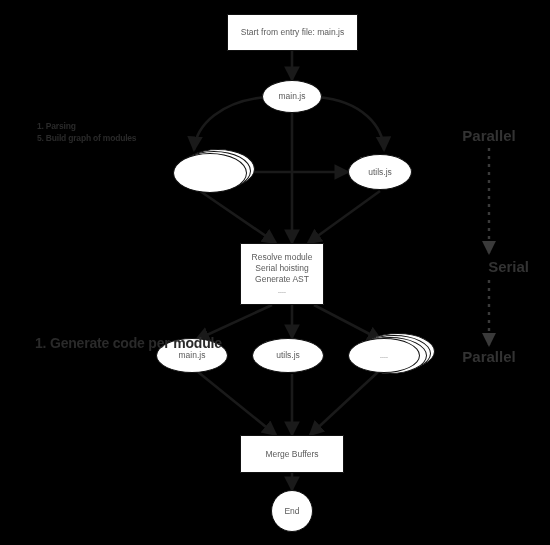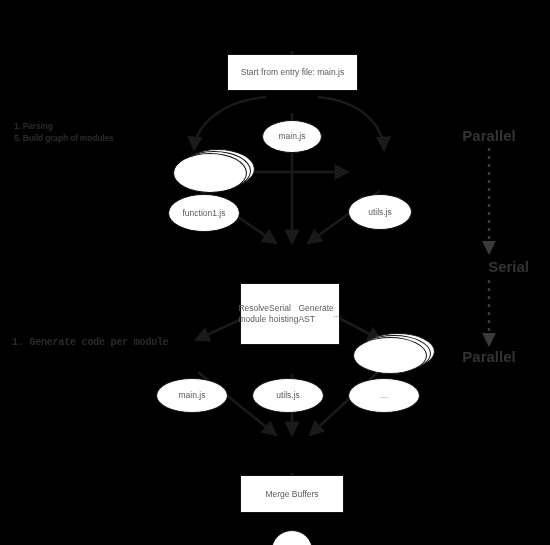--- a/index.html
+++ b/index.html
@@ -2,34 +2,34 @@
 <html><head>
 <meta charset="utf-8">
 <style>
   html,body{margin:0;padding:0;background:#000;}
   body{width:550px;height:545px;position:relative;overflow:hidden;
        font-family:"Liberation Sans","DejaVu Sans",sans-serif;}
   #stage{position:absolute;inset:0;width:550px;height:545px;}
   svg#wires{position:absolute;left:0;top:0;width:550px;height:545px;}
 
   .node{position:absolute;box-sizing:border-box;display:flex;align-items:center;
-        justify-content:center;text-align:left;color:#5b5b5b;background:#fff;
-        border:1.6px solid #111;z-index:3;margin-top:40px;}
+        justify-content:center;text-align:right;color:#5b5b5b;background:#fff;
+        border:1.6px solid #111;z-index:3;}
   .rect{border-radius:1px;}
   .ellipse{border-radius:50%;}
   .circle{border-radius:50%;}
 
   .t9{font-size:8.5px;line-height:11px;}
 
   
   .stack{position:absolute;border:1.6px solid #111;background:#fff;border-radius:50%;z-index:2;}
 
   .sidelabel{position:absolute;color:#2a2a2a;font-weight:bold;z-index:5;
              letter-spacing:-0.2px;}
-  .sidelabel div{white-space:nowrap;}
+  .sidelabel div{white-space:nowrap;margin-left:23px;}
 
   .phase{position:absolute;color:#333;font-weight:bold;font-size:15px;z-index:5;
          text-align:center;}
 </style>
 </head>
 <body>
 
 <div id="stage">
 
   <svg id="wires" viewBox="0 0 550 545" xmlns="http://www.w3.org/2000/svg">
@@ -82,29 +82,26 @@
     <span>Start from entry file: main.js</span>
   </div>
 
   <div class="node ellipse t9" style="left:262px;top:80px;width:60px;height:33px;">
     <span>main.js</span>
   </div>
 
   <div class="stack" style="left:181px;top:149px;width:72px;height:38px;"></div>
   <div class="stack" style="left:177px;top:151px;width:72px;height:38px;"></div>
   <div class="stack" style="left:173px;top:153px;width:72px;height:38px;"></div>
-  <div class="node ellipse t9" style="left:168px;top:154px;width:72px;height:38px;">
-    <span>function1.js</span>
-  </div>
 
   <div class="node ellipse t9" style="left:348px;top:154px;width:64px;height:36px;">
     <span>utils.js</span>
   </div>
 
-  <div class="node rect t9" style="left:240px;top:243px;width:100px;height:62px;flex-direction:row;">
+  <div class="node rect t9" style="left:240px;top:243px;width:84px;height:62px;flex-direction:column;">
     <span>Resolve module</span>
     <span>Serial hoisting</span>
     <span>Generate AST</span>
     <span style="font-size:7px;">....</span>
   </div>
 
   <div class="node ellipse t9" style="left:156px;top:338px;width:72px;height:35px;">
     <span>main.js</span>
   </div>
 
@@ -125,21 +122,21 @@
 
   <div class="node rect t9" style="left:240px;top:435px;width:104px;height:38px;">
     <span>Merge Buffers</span>
   </div>
 
   <div class="sidelabel" style="left:14px;top:120px;font-size:8.5px;line-height:12px;">
     <div>1. Parsing</div>
     <div>5. Build graph of modules</div>
   </div>
 
-  <div class="sidelabel" style="left:12px;top:337px;font-size:10px;line-height:12px;font-family:Liberation Mono, monospace;">
+  <div class="sidelabel" style="left:12px;top:337px;font-size:14px;line-height:12px;">
     <div>1. Generate code per module</div>
   </div>
 
   <div class="phase" style="left:449px;top:127px;width:80px;">Parallel</div>
   <div class="phase" style="left:449px;top:258px;width:80px;text-align:right;">Serial</div>
   <div class="phase" style="left:449px;top:348px;width:80px;">Parallel</div>
 
 </div>
 
 </body></html>

